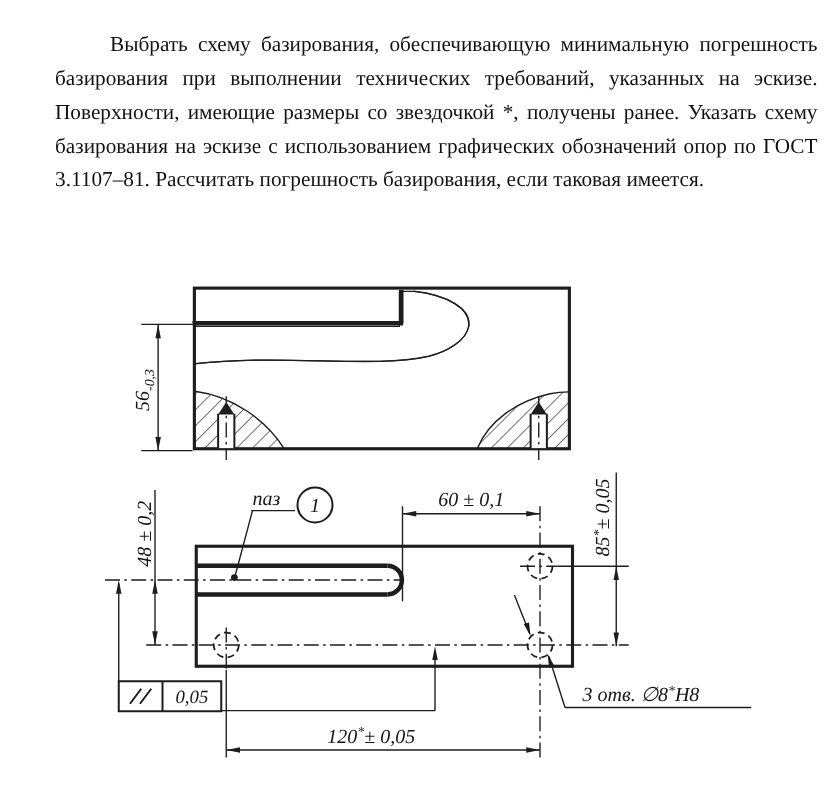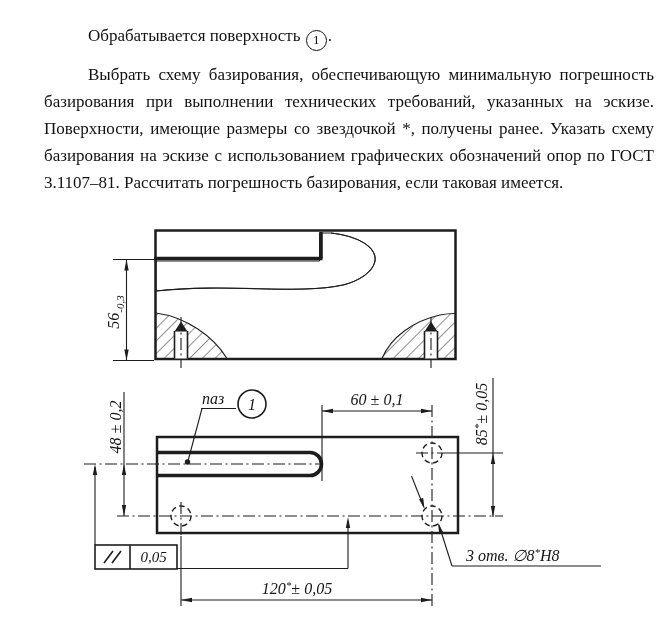--- a/index.html
+++ b/index.html
@@ -28,22 +28,20 @@
   .dim15{font-family:"Liberation Serif",serif;font-style:italic;font-size:15px;}
   .dim-small{font-size:11px;}
   .mid{text-anchor:middle;}
 </style>
 </head>
 <body>
 
 <div class="page">
 
   <div class="text-block">
-    <p class="p-intro"><span>Обрабатывается поверхность</span>
-      <span class="circle-num">1</span><span>.</span></p>
     <p class="p-task">Выбрать схему базирования, обеспечивающую минимальную погрешность базирования при выполнении технических требований, указанных на эскизе. Поверхности, имеющие размеры со звездочкой *, получены ранее. Указать схему базирования на эскизе с использованием графических обозначений опор по ГОСТ 3.1107–81. Рассчитать погрешность базирования, если таковая имеется.</p>
   </div>
 
   <svg width="666" height="638" viewBox="0 0 666 638">
     <defs>
       <pattern id="hatch" width="9" height="9" patternUnits="userSpaceOnUse" patternTransform="rotate(-45)">
         <line x1="0" y1="0" x2="9" y2="0" stroke="#222" stroke-width="1"></line>
       </pattern>
     </defs>
 

